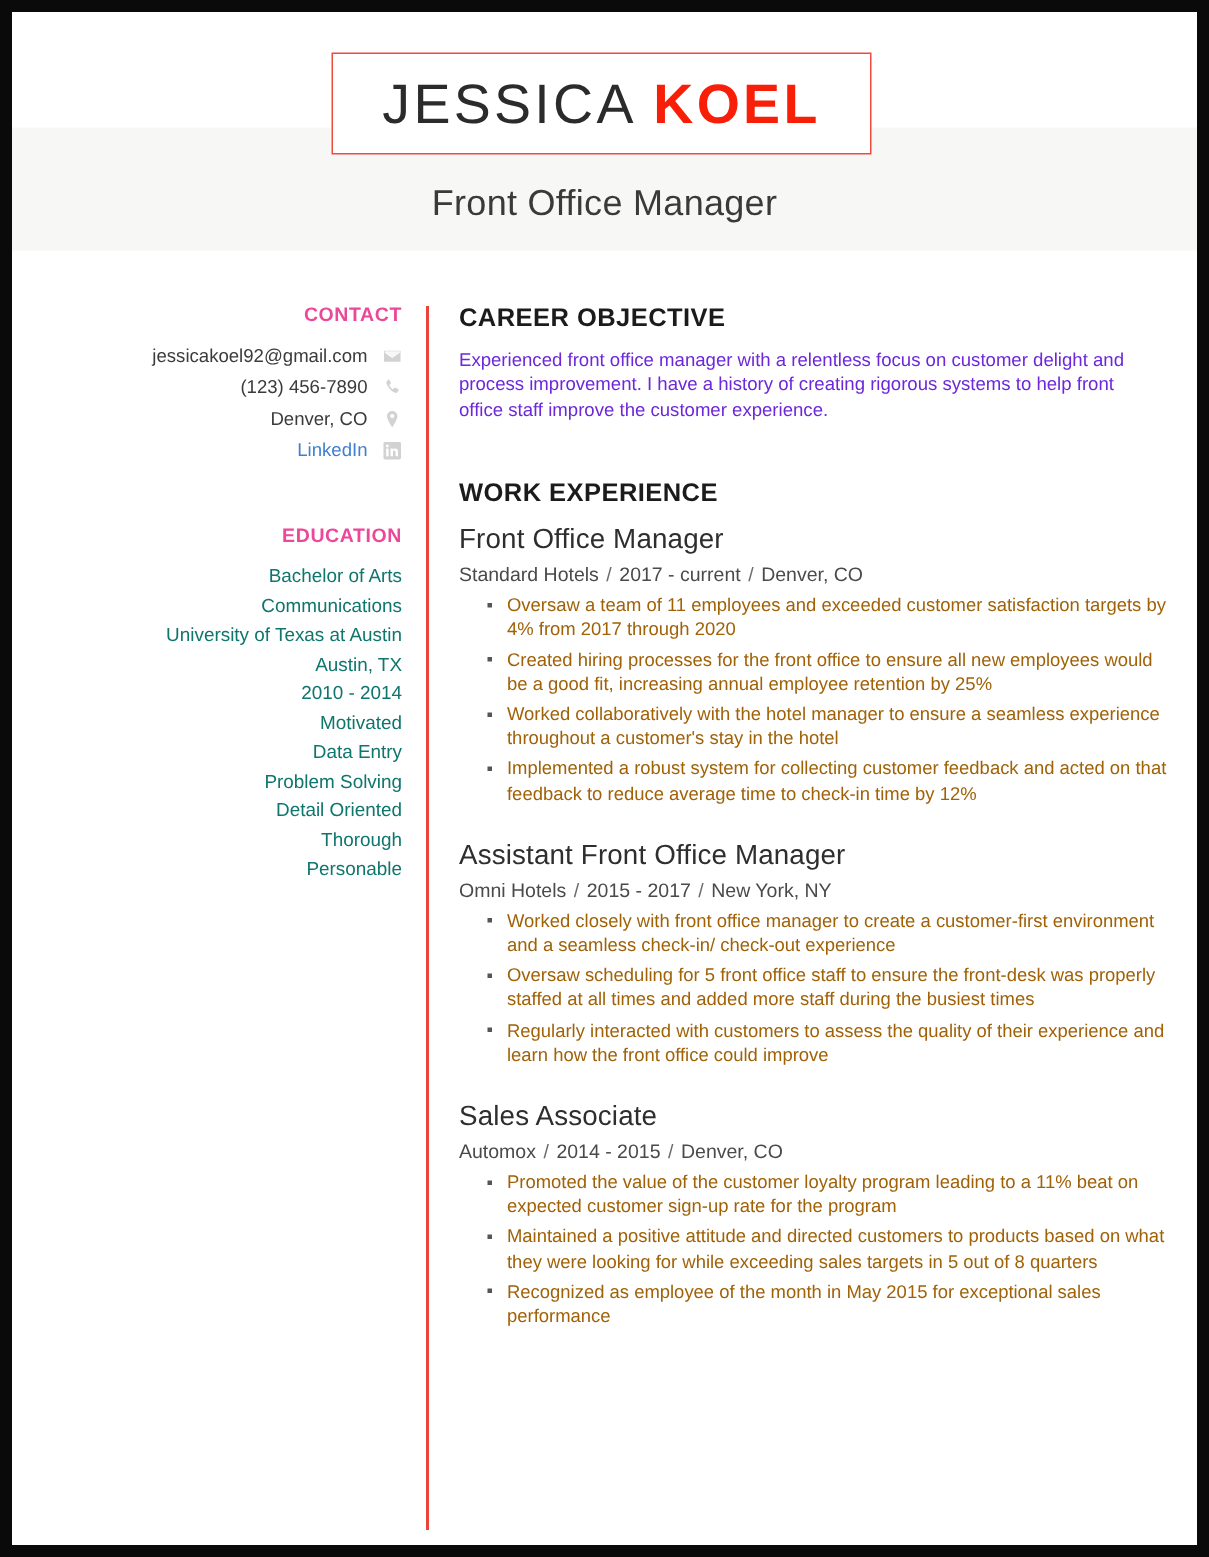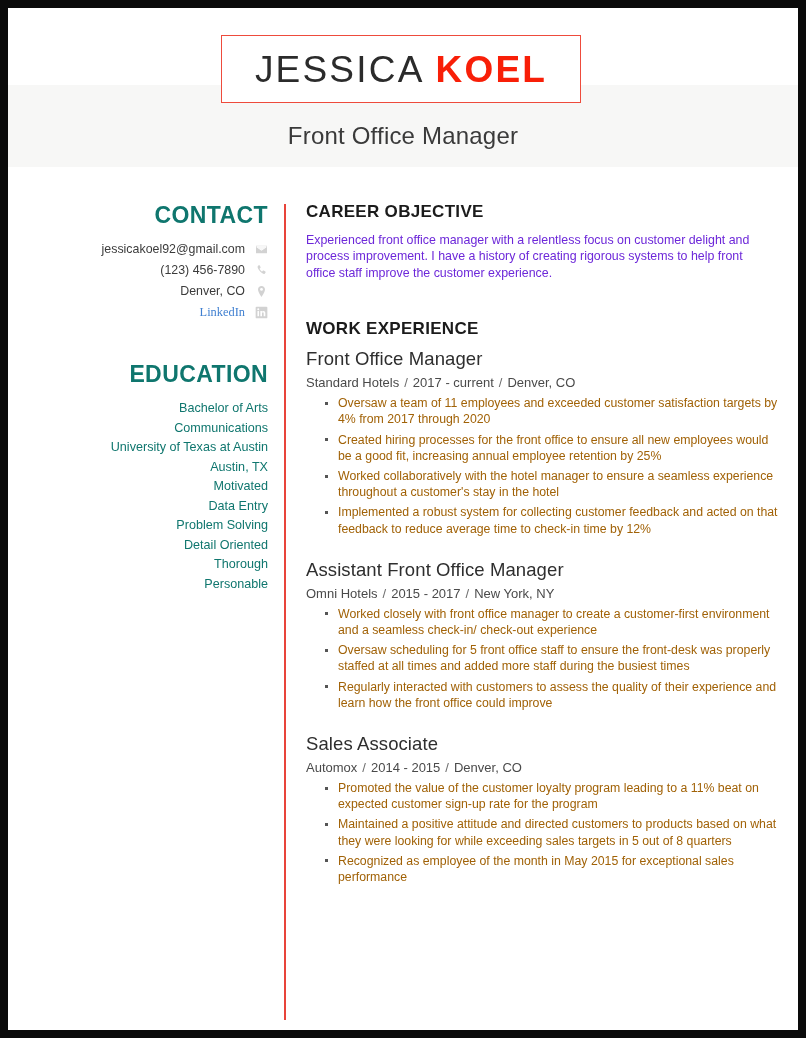--- a/index.html
+++ b/index.html
@@ -103,39 +103,39 @@
 
   .right-col {
     position: absolute;
     left: 298px;
     top: 194px;
     width: 472px;
   }
 
   
   .l-heading {
-    font-size: 23px;
+    font-size: 13px;
     font-weight: 700;
-    color: #0f766e;
+    color: #ec4899;
     letter-spacing: 0.4px;
     margin: 0 0 11px 0;
   }
   .l-heading.sp { margin-top: 40px; }
 
   .contact-row {
     display: flex;
     align-items: center;
     justify-content: flex-end;
     margin-bottom: 3px;
     font-size: 12.4px;
     color: #3b3b3b;
     line-height: 18px;
   }
   .contact-row .ctext { white-space: nowrap; }
-  .contact-row.link .ctext { color: #3f7fd0; font-family: Liberation Serif, serif; }
+  .contact-row.link .ctext { color: #3f7fd0; }
   .cicon {
     width: 13px;
     height: 13px;
     margin-left: 10px;
     flex: 0 0 13px;
     display: inline-block;
     position: relative;
     color: #cfcfcf;
   }
   .cicon svg { display: block; width: 13px; height: 13px; fill: #d2d2d2; }
@@ -273,20 +273,21 @@
               <path d="M6.6 6.2h1.9v.9c.3-.6 1-1 1.9-1 1.4 0 2.3.9 2.3 2.6v3.9h-2V9.1c0-.8-.3-1.3-1-1.3s-1.1.5-1.1 1.3v3.5h-2z" fill="#ffffff"></path>
             </svg>
         </span>
       </div>
 
       <div class="l-heading sp">EDUCATION</div>
       <div class="l-line">Bachelor of Arts</div>
       <div class="l-line">Communications</div>
       <div class="l-line">University of Texas at Austin</div>
       <div class="l-line">Austin, TX</div>
+      <div class="l-line">2010 - 2014</div>
 
       <div class="l-line">Motivated</div>
       <div class="l-line">Data Entry</div>
       <div class="l-line">Problem Solving</div>
       <div class="l-line">Detail Oriented</div>
       <div class="l-line">Thorough</div>
       <div class="l-line">Personable</div>
     </div>
 
     <div class="right-col">

